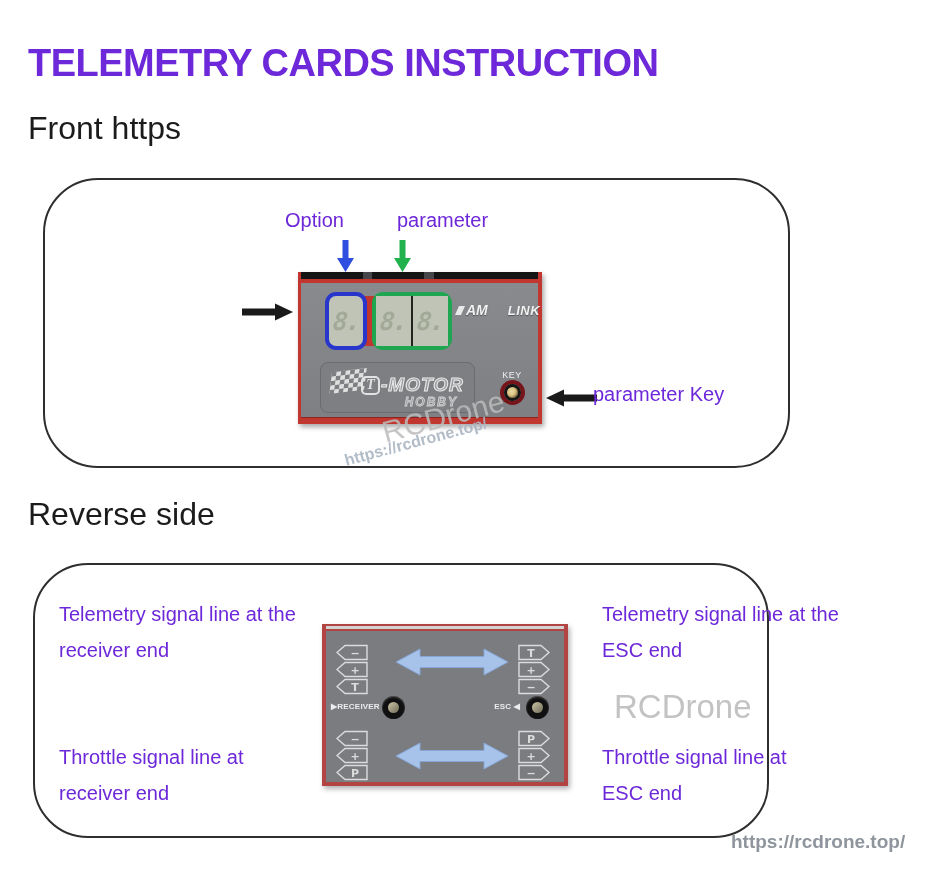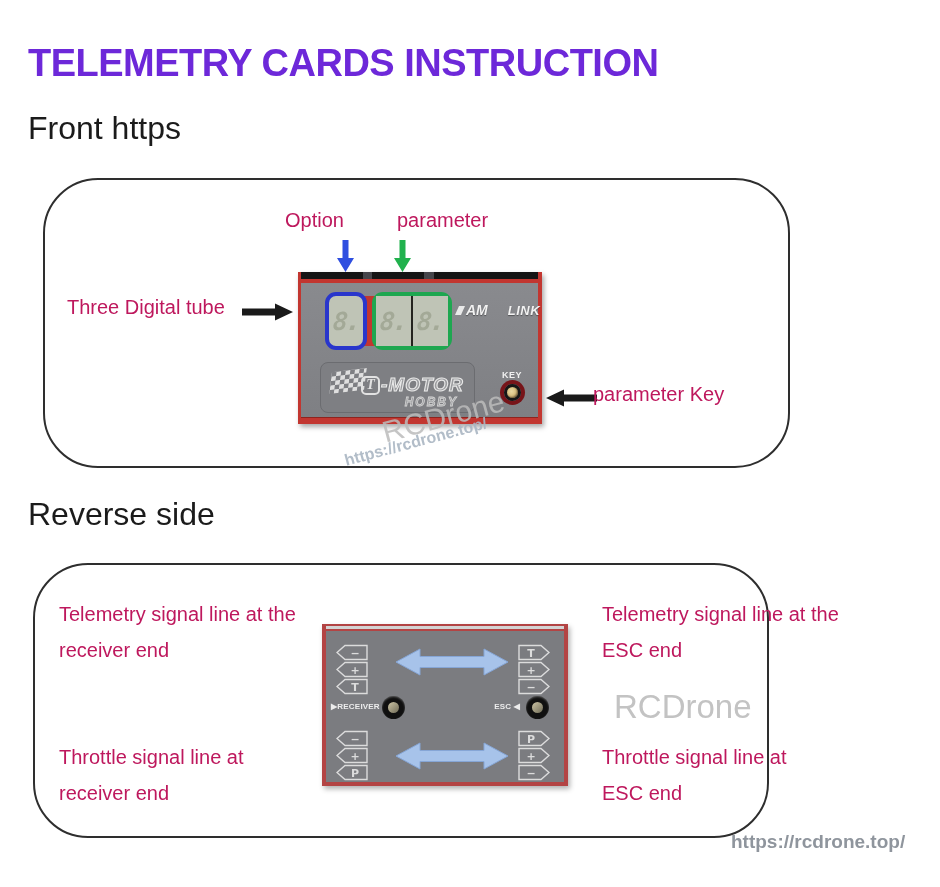--- a/index.html
+++ b/index.html
@@ -11,21 +11,21 @@
   #page-title { left:28px; top:42px; font-size:38px; font-weight:800; letter-spacing:-0.5px; color:#6d28d9; }
   .section-heading { font-size:32px; font-weight:500; color:#1b1b1b; }
   #front-heading { left:28px; top:110px; }
   #reverse-heading { left:28px; top:481px;margin-top:15px; }
 
   
   .panel { border:2px solid #2e2e2e; border-radius:55px; background:#fff; }
   #front-panel { left:43px; top:178px; width:747px; height:290px; }
   #reverse-panel { left:33px; top:563px; width:736px; height:275px; }
 
-  .callout { font-size:20px; color:#be185d; white-space:nowrap; }
+  .callout { font-size:20px; color:#6d28d9; white-space:nowrap; }
 
   
   svg.icon { display:block; }
 
   
   #device-front { left:253px; top:92px; width:244px; height:152px;
                   background:linear-gradient(#8a8b8f,#7e7f83);
                   border-left:3px solid #c23630; border-right:4px solid #c23630;
                   box-shadow:2px 3px 5px rgba(0,0,0,.35); }
   .df-top-black { position:absolute; top:0; left:0; right:0; height:7px;
@@ -55,21 +55,21 @@
           background-image:repeating-conic-gradient(#e4e4e4 0% 25%, rgba(0,0,0,0) 0% 50%);
           background-size:9px 9px; transform:skewX(-14deg) rotate(-7deg); opacity:.95; }
   .logo-row { position:absolute; left:40px; top:11px; display:flex; align-items:center; }
   .t-box { width:19px; height:19px; border:2px solid #e2e2e2; border-radius:5px; display:flex; align-items:center; justify-content:center;
            font-family:"Liberation Serif", serif; font-style:italic; font-weight:bold; font-size:14px; color:#e2e2e2; }
   .outline-text { color:rgba(255,255,255,.22); -webkit-text-stroke:1.1px #e8e8e8; }
   .logo-motor { font-size:19px; font-weight:800; font-style:italic; letter-spacing:1px; margin-left:1px; }
   .logo-sub { position:absolute; right:16px; bottom:3px; font-size:12px; font-weight:800; font-style:italic;
               letter-spacing:2px; color:rgba(255,255,255,.22); -webkit-text-stroke:0.8px #d4d4d4; }
 
-  #key-group { left:194px; top:98px; width:34px; text-align:center;font-weight:bold; }
+  #key-group { left:194px; top:98px; width:34px; text-align:center; }
   #key-label { font-size:9px; color:#f0f0f0; letter-spacing:0.5px; }
   #key-button { margin:4px auto 0; width:17px; height:17px; border-radius:50%; background:radial-gradient(circle at 40% 40%, #e8d9a2, #cfa95f);
                 border:3px solid #161616; box-shadow:0 0 0 4px #771419, inset -1px -1px 2px rgba(0,0,0,.5); }
 
   
   .wm { color:#bcbcbc; font-weight:500; white-space:nowrap; }
   #front-wm-name { left:338px; top:236px; font-size:30px; transform:rotate(-15deg); transform-origin:left center; opacity:.85; }
   #front-wm-url { left:300px; top:272px; font-size:16px; font-weight:bold; color:#aab6c3; transform:rotate(-15deg);
                   transform-origin:left center; opacity:.9; }
   #reverse-wm { left:579px; top:123px; font-size:33px; color:#c3c3c3; }
@@ -100,21 +100,20 @@
   <div class="abs callout" style="left:240px;top:29px;">Option</div>
   <div class="abs callout" style="left:352px;top:29px;">parameter</div>
 
   <svg class="abs icon" style="left:292px;top:60px;" width="17" height="32" viewBox="0 0 17 32">
     <polygon points="5.5,0 11.5,0 11.5,18 17,18 8.5,32 0,18 5.5,18" fill="#2f4fe0"></polygon>
   </svg>
   <svg class="abs icon" style="left:349px;top:60px;" width="17" height="32" viewBox="0 0 17 32">
     <polygon points="5.5,0 11.5,0 11.5,18 17,18 8.5,32 0,18 5.5,18" fill="#21b14d"></polygon>
   </svg>
 
-  <div class="abs callout" style="left:22px;top:116px;">Three Digital tube</div>
   <svg class="abs icon" style="left:197px;top:123px;" width="52" height="18" viewBox="0 0 52 18">
     <polygon points="0,5.5 33,5.5 33,0.5 51,9 33,17.5 33,12.5 0,12.5" fill="#1a1a1a"></polygon>
   </svg>
 
   <div class="abs" id="device-front">
     <div class="df-top-black"></div>
     <div class="df-top-red"></div>
 
     <div class="red-sliver"></div>
     <div class="abs" id="displays">

